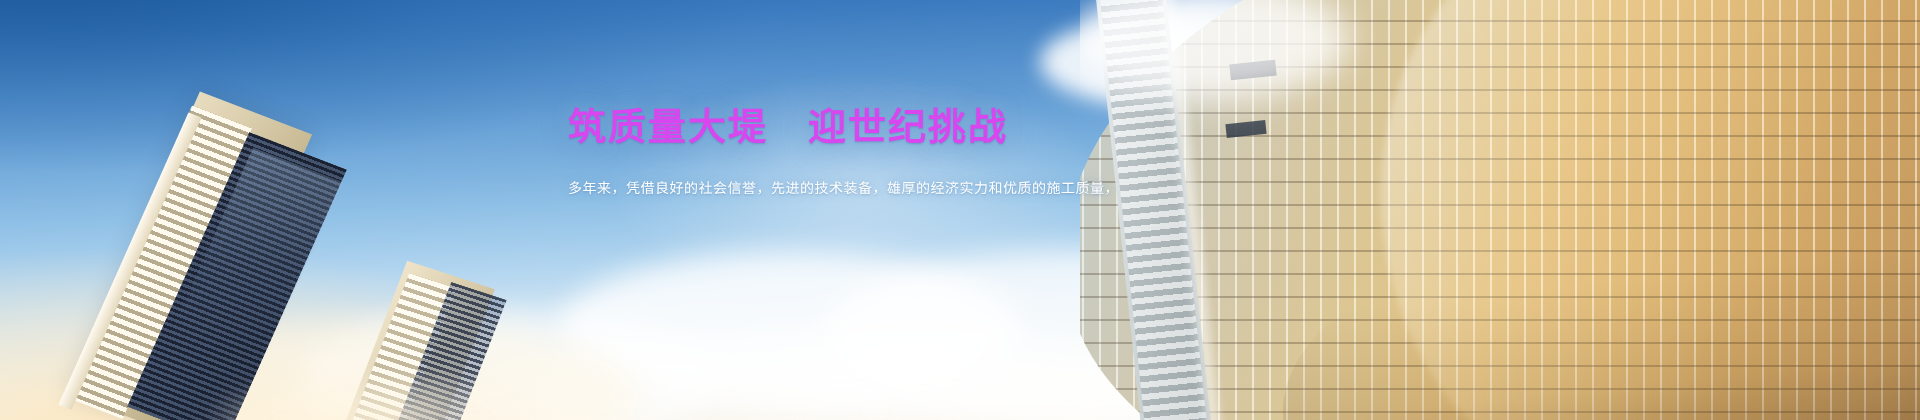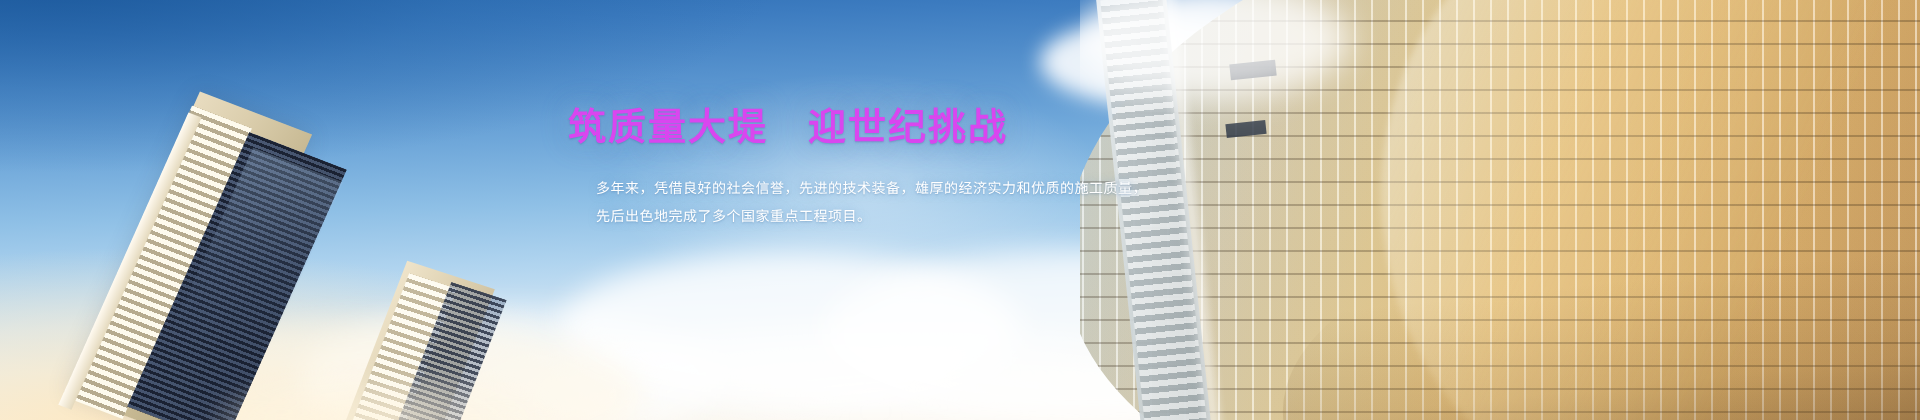--- a/index.html
+++ b/index.html
@@ -256,21 +256,20 @@
   }
   .subtitle {
     margin-top:22px;
     font-size:14px;
     color:#ffffff;
     line-height:2.05;
     letter-spacing:0.5px;
     text-shadow:
       0 0 8px rgba(110,160,210,0.55),
       0 1px 2px rgba(45,85,135,0.30);
-    margin-left: 28px;
   }
   .subtitle div { white-space:nowrap; }
 </style>
 </head>
 <body>
 
 <div class="banner">
 
   <div class="sky"></div>
   <div class="sky-deep-top"></div>
@@ -309,17 +308,16 @@
     <div class="br-edgelight"></div>
     <div class="br-win-a"></div>
     <div class="br-win-b"></div>
     <div class="br-cloudwisp"></div>
   </div>
 
   <div class="content">
     <div class="headline">筑质量大堤　迎世纪挑战</div>
     <div class="subtitle">
       <div>多年来，凭借良好的社会信誉，先进的技术装备，雄厚的经济实力和优质的施工质量，</div>
-      <div>先后出色地完成了多个国家重点工程项目。</div>
     </div>
   </div>
 
 </div>
 
 </body></html>

